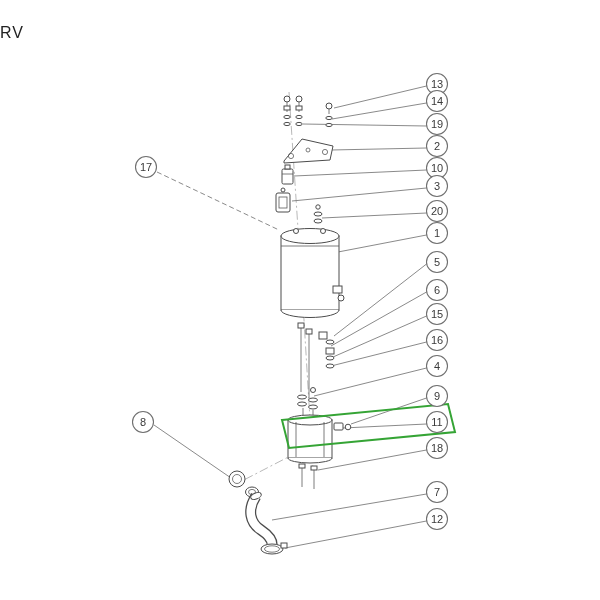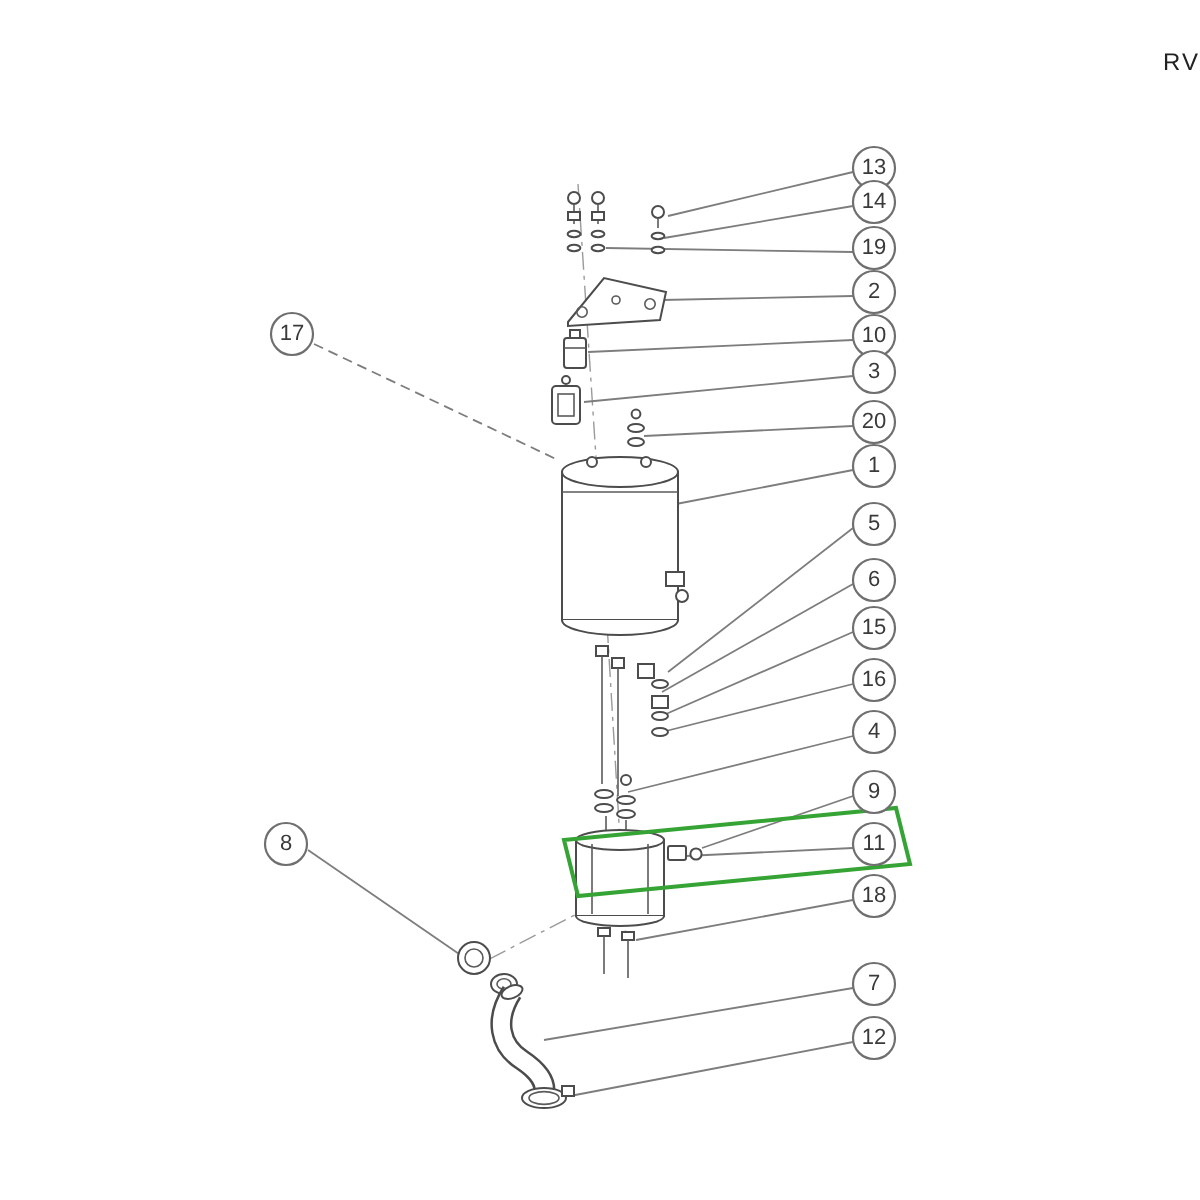--- a/index.html
+++ b/index.html
@@ -1,22 +1,22 @@
 <!DOCTYPE html>
 <html><head>
 <meta charset="utf-8">
 <style>
   html,body{margin:0;padding:0;background:#ffffff;}
   .canvas{
     position:relative;width:600px;height:600px;background:#ffffff;overflow:hidden;
     font-family:"Liberation Sans",sans-serif;
   }
   .title{
-    position:absolute;top:24px;left:0;width:600px;text-align:right;
-    font-size:12px;color:#222;letter-spacing:1px;
+    position:absolute;top:24px;left:0;width:600px;text-align:left;
+    font-size:16px;color:#222;letter-spacing:1px;
     font-family:"Liberation Sans",sans-serif;
   }
   svg{position:absolute;top:0;left:0;}
   .part{stroke:#4c4c4c;stroke-width:1;fill:#ffffff;}
   .thin{stroke:#5a5a5a;stroke-width:0.8;fill:none;}
   .leader{stroke:#7d7d7d;stroke-width:0.9;fill:none;}
   .leader-dash{stroke:#7d7d7d;stroke-width:0.9;fill:none;stroke-dasharray:5 3;}
   .centerline{stroke:#9a9a9a;stroke-width:0.7;fill:none;stroke-dasharray:9 3 2 3;}
   .callout circle{fill:#ffffff;stroke:#6f6f6f;stroke-width:1.1;}
   .callout text{

